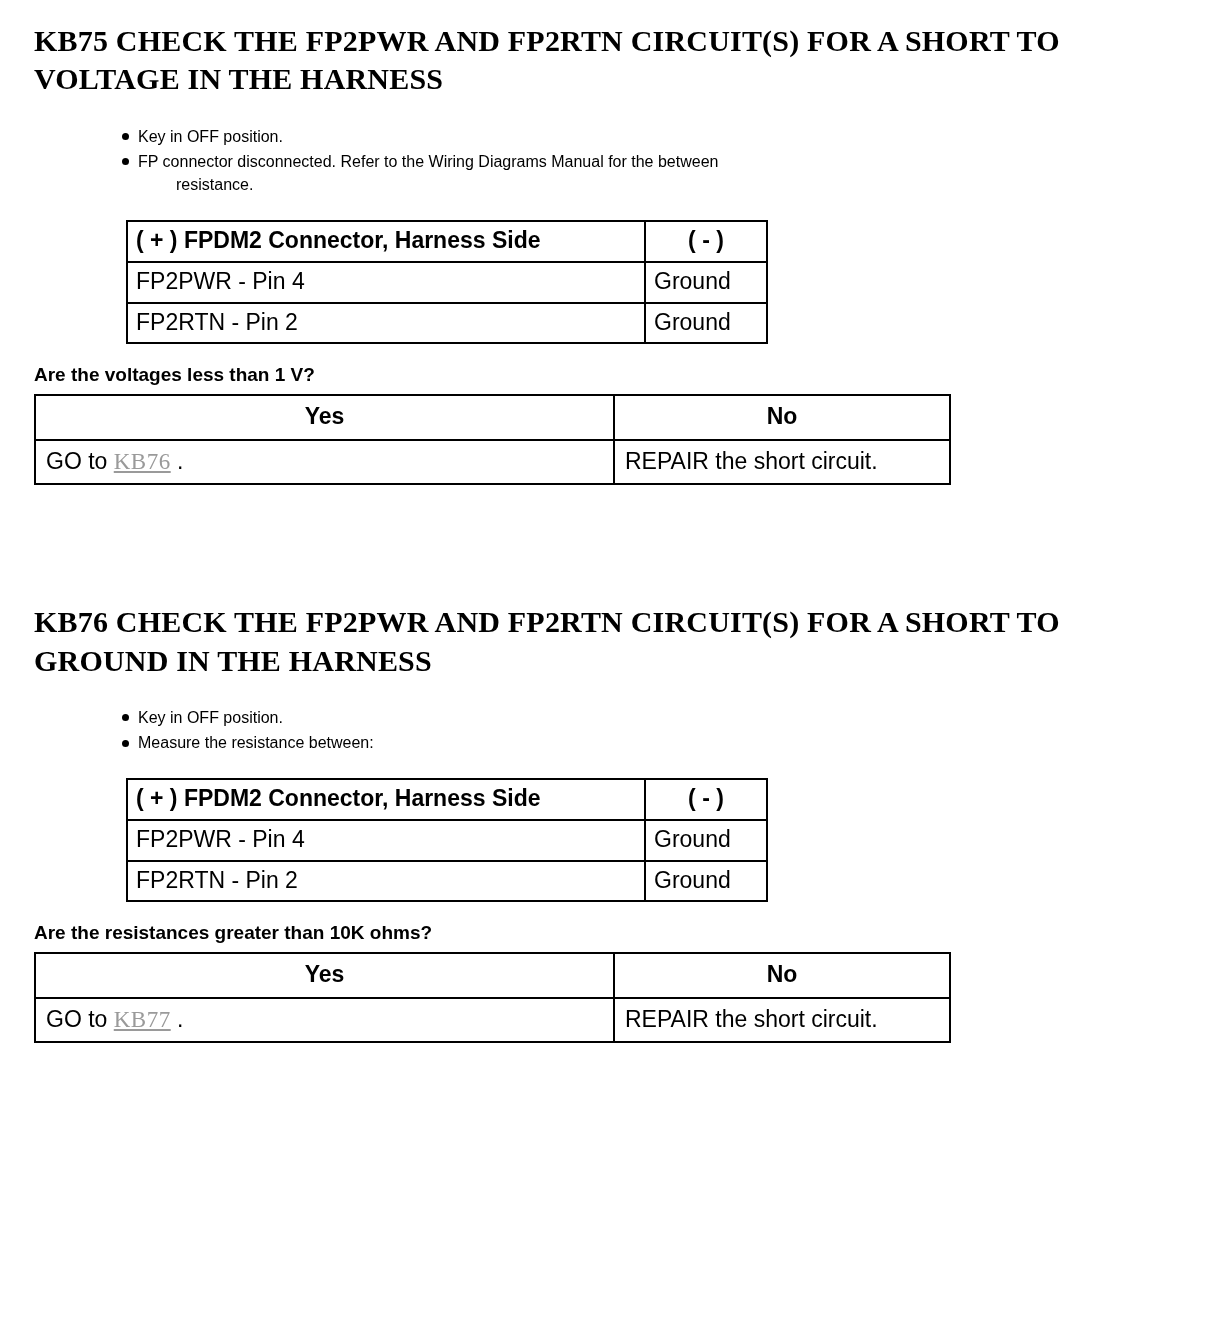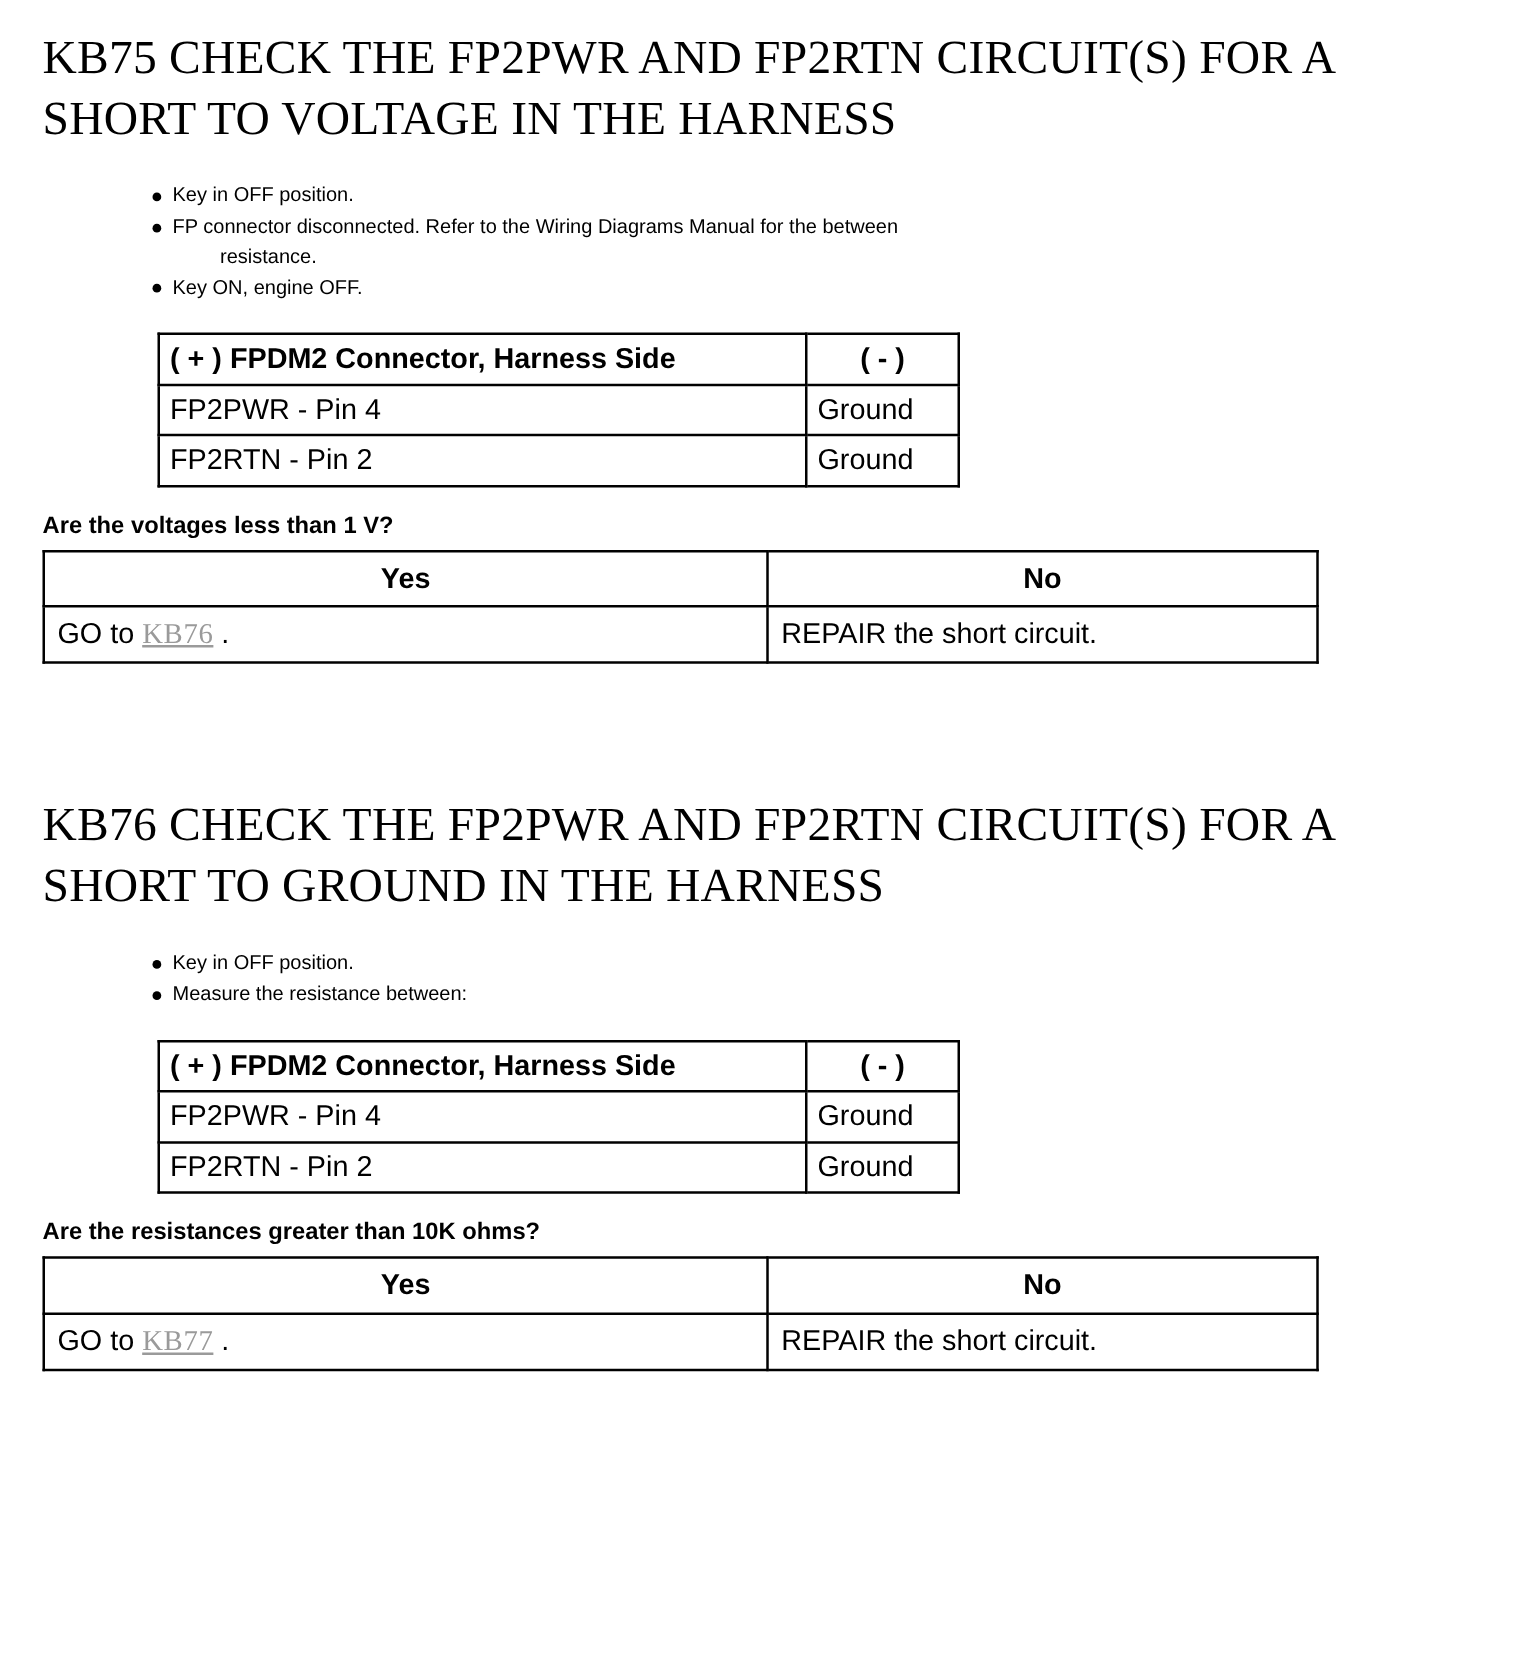--- a/index.html
+++ b/index.html
@@ -17,22 +17,22 @@
   }
   .page {
     padding: 22px 34px 0 34px;
     box-sizing: border-box;
   }
   .section {
     margin-bottom: 0;
   }
   .section-title {
     font-family: "Liberation Serif", serif;
-    font-weight: normal;
-    font-size: 38px;
+    font-weight: bold;
+    font-size: 30px;
     line-height: 1.28;
     letter-spacing: 0.2px;
     margin: 0 0 0 0;
     padding: 0;
     max-width: 1130px;
   }
   .bullets {
     margin: 26px 0 0 0;
     padding: 0;
     list-style: none;
@@ -82,22 +82,22 @@
 
   .question {
     font-size: 19px;
     font-weight: bold;
     margin: 20px 0 0 0;
   }
 
   
   .yn-table {
     border-collapse: collapse;
-    width: 1021px;
-    margin: 8px 0 1px 0;
+    width: 917px;
+    margin: 8px 0 14px 0;
     table-layout: fixed;
   }
   .yn-table th, .yn-table td {
     border: 2px solid #000;
     font-size: 23px;
     padding: 7px 10px 8px 10px;
     line-height: 1.2;
   }
   .yn-table th {
     text-align: center;
@@ -129,24 +129,20 @@
     <ul class="bullets">
       <li>
         <span class="bullet-dot"></span>
         <span>Key in OFF position.</span>
       </li>
       <li>
         <span class="bullet-dot"></span>
         <span>FP connector disconnected. Refer to the Wiring Diagrams Manual for the between</span>
         <span class="cont">resistance.</span>
       </li>
-      <li>
-        <span class="bullet-dot"></span>
-        <span>Key ON, engine OFF.</span>
-      </li>
     </ul>
 
     <table class="meas-table">
       <tbody>
           <tr>
         <th class="c1">( + ) FPDM2 Connector, Harness Side</th>
         <th class="c2">( - )</th>
       </tr>
       <tr>
         <td class="c1">FP2PWR - Pin 4</td>

